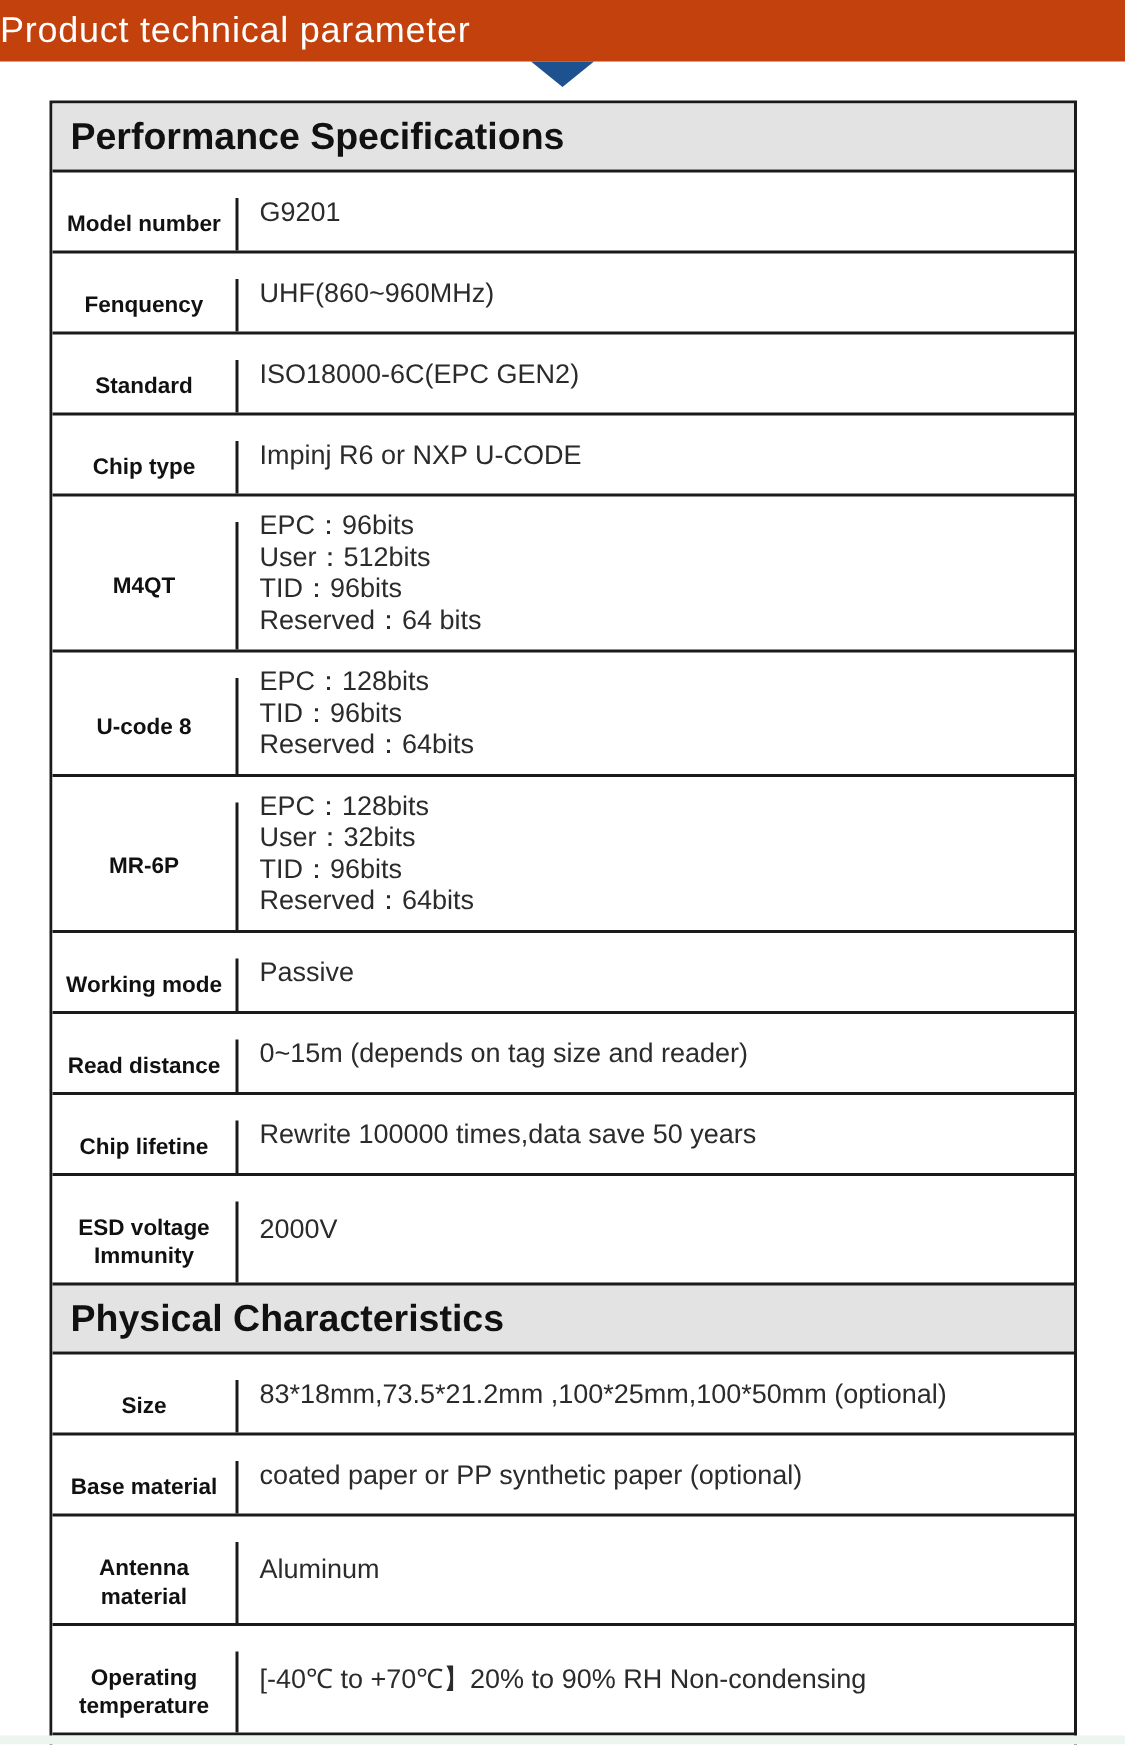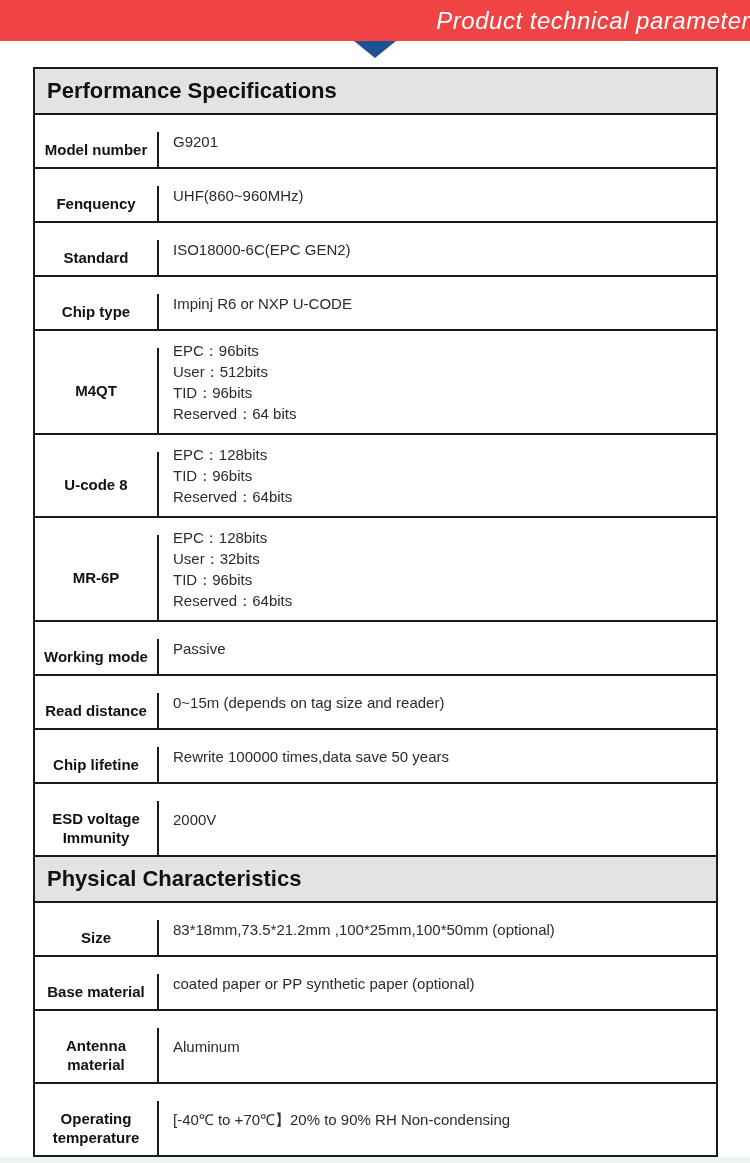--- a/index.html
+++ b/index.html
@@ -9,25 +9,24 @@
     background: #ffffff;
     font-family: "Liberation Sans", sans-serif;
     position: relative;
     overflow: hidden;
   }
 
   
   .banner {
     width: 100%;
     height: 41px;
-    background: #ef4444;
+    background: #c2410c;
     display: flex;
     align-items: center;
-    justify-content: flex-end;
-    font-style: italic;
+    justify-content: flex-start;
   }
   .banner-title {
     color: #ffffff;
     font-size: 24px;
     font-weight: 500;
     letter-spacing: 0.5px;
   }
   .banner-arrow {
     width: 0; height: 0;
     margin: 0 auto;
@@ -39,21 +38,21 @@
   
   .spec-table {
     margin: 9px 32px 0 33px;
     border: 2px solid #1a1a1a;
     background: #ffffff;
   }
   .spec-table > * + * { border-top: 2px solid #1a1a1a; }
 
   .section-header {
     background: #e3e3e3;
-    font-size: 22px;
+    font-size: 25px;
     font-weight: bold;
     color: #111111;
     padding: 9px 12px;
     line-height: 26px;
   }
 
   .spec-row {
     display: flex;
     min-height: 45px;
     background: #ffffff;
@@ -73,21 +72,21 @@
     line-height: 19px;
     padding: 8px 4px;
     margin-top: 17px;
   }
   .value-cell {
     flex: 1;
     display: flex;
     flex-direction: column;
     justify-content: center;
     padding: 9px 20px 9px 14px;
-    font-size: 15px;
+    font-size: 18px;
     color: #2b2b2b;
   }
   .value-line { line-height: 21px; }
 
   
   .bottom-strip {
     position: absolute;
     left: 0; bottom: 0;
     width: 100%;
     height: 6px;

